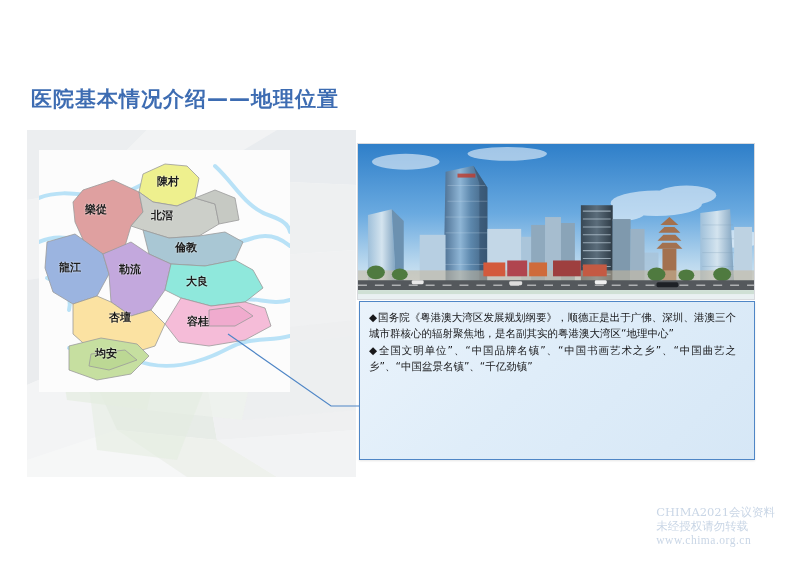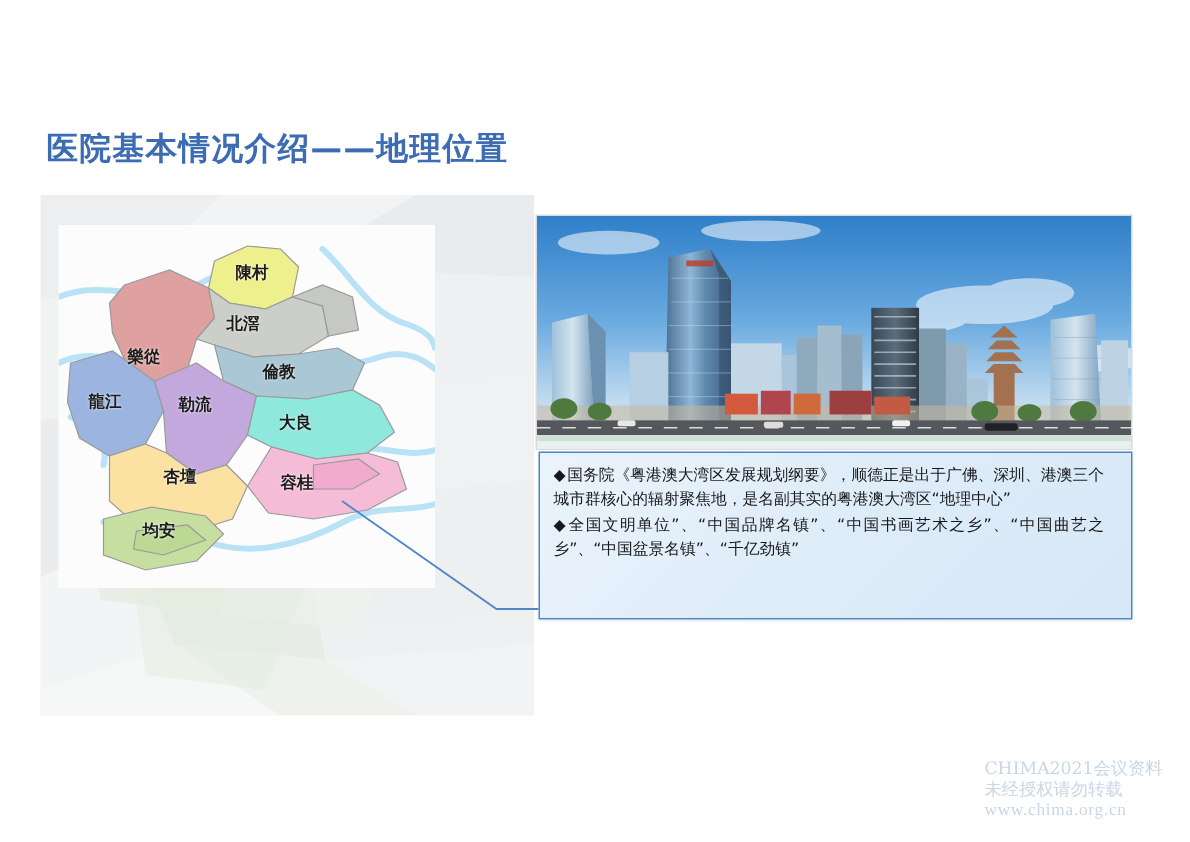--- a/index.html
+++ b/index.html
@@ -43,21 +43,21 @@
     position:absolute;left:357px;top:143px;width:398px;height:157px;
     overflow:hidden;border:1px solid #d8dade;box-sizing:border-box;
   }
   .photo svg{position:absolute;left:0;top:0;width:100%;height:100%;display:block;}
 
   
   .connector{position:absolute;left:0;top:0;width:793px;height:561px;pointer-events:none;}
 
   
   .textbox{
-    position:absolute;left:359px;top:301px;width:396px;height:112px;
+    position:absolute;left:359px;top:301px;width:396px;height:159px;
     box-sizing:border-box;
     border:1px solid #4f86c6;
     background:linear-gradient(135deg,#eaf3fb 0%,#dfedf9 45%,#d6e7f6 100%);
     padding:7px 18px 0 9px;
     box-shadow:0 1px 2px rgba(0,0,0,.10);
   }
   .bullet-line{
     font-family:"DejaVu Sans","Liberation Sans",sans-serif;
     font-size:10.5px;line-height:16.4px;color:#18181a;
     text-align:justify;
@@ -142,21 +142,21 @@
         <path d="M34,154 L58,146 L72,152 L92,166 L112,160 L126,174 L116,196 L84,206 L52,200 L34,184 Z" fill="#fbe2a2"></path>
 
         <path d="M126,174 L142,148 L172,156 L206,152 L226,158 L232,176 L206,190 L170,196 L140,192 Z" fill="#f5bcd8"></path>
         <path d="M170,160 L200,156 L214,166 L196,176 L170,176 Z" fill="#f0abce"></path>
 
         <path d="M30,196 L62,188 L98,194 L110,206 L92,224 L58,230 L30,220 Z" fill="#c6dfa0"></path>
         <path d="M52,204 L86,200 L98,210 L70,220 L50,216 Z" fill="#bcd894"></path>
       </g>
     </svg>
     <span class="map-label" style="left:118px;top:24px;">陳村</span>
-    <span class="map-label" style="left:46px;top:52px;margin-top:28px;">樂從</span>
+    <span class="map-label" style="left:46px;top:52px;">樂從</span>
     <span class="map-label" style="left:112px;top:58px;">北滘</span>
     <span class="map-label" style="left:136px;top:90px;">倫教</span>
     <span class="map-label" style="left:20px;top:110px;">龍江</span>
     <span class="map-label" style="left:80px;top:112px;text-align:center;">勒流</span>
     <span class="map-label" style="left:147px;top:124px;">大良</span>
     <span class="map-label" style="left:70px;top:160px;">杏壇</span>
     <span class="map-label" style="left:148px;top:164px;">容桂</span>
     <span class="map-label" style="left:56px;top:196px;">均安</span>
   </div>
 

